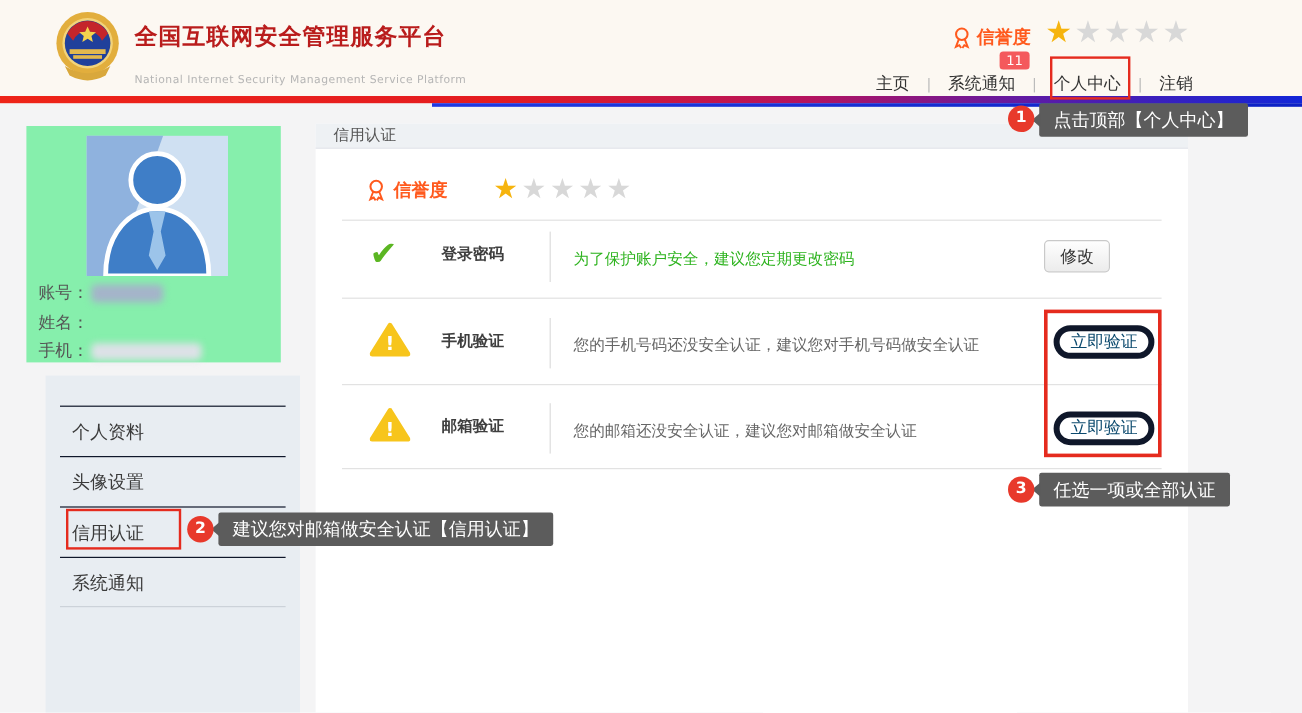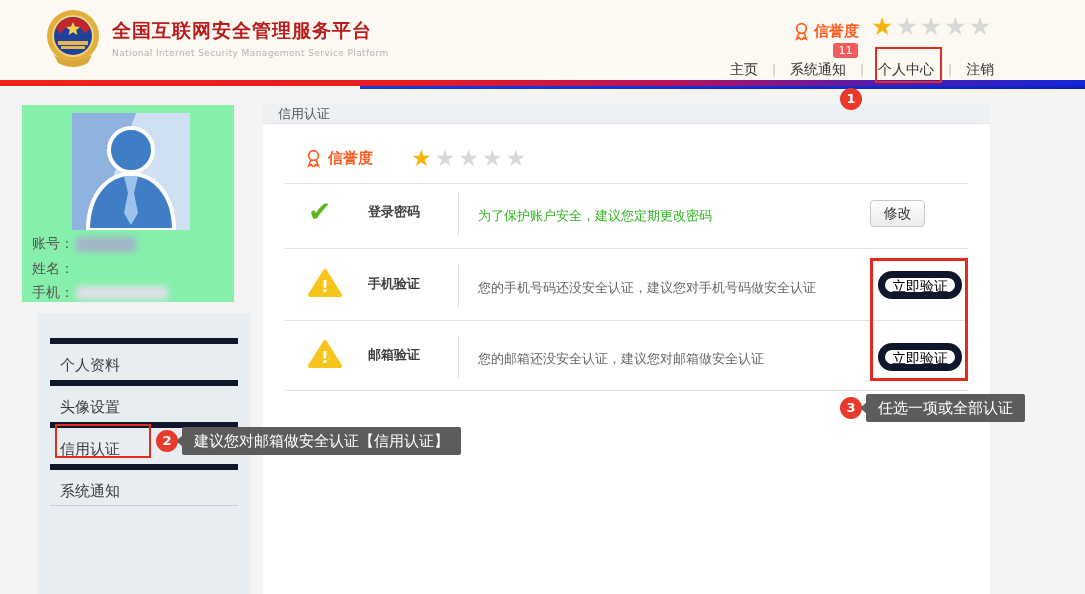--- a/index.html
+++ b/index.html
@@ -4,21 +4,21 @@
 <style>
   * { margin:0; padding:0; box-sizing:border-box; }
   body { font-family:"DejaVu Sans","Liberation Sans",sans-serif; background:#fff; }
   .page { position:relative; width:1085px; height:594px; overflow:hidden; background:#f4f4f5; }
 
   
   .topbar { position:absolute; left:0; top:0; width:1085px; height:80px; background:#fcf8f2; }
   .logo-wrap { position:absolute; left:45px; top:9px; width:56px; height:60px; }
   .brand { position:absolute; left:112px; top:18px; }
   .brand-title { font-size:19px; font-weight:bold; color:#b91c1c; letter-spacing:1px; }
-  .brand-sub { font-size:9px; color:#b5b5b5; letter-spacing:.4px; margin-top:4px; }
+  .brand-sub { font-size:9px; color:#b5b5b5; letter-spacing:.4px; margin-top:18px; }
 
   .rep-top { position:absolute; left:793px; top:22px; display:flex; align-items:center; gap:4px; }
   .rep-label { font-size:15px; color:#ff5a1e; font-weight:bold; }
   .stars { letter-spacing:2px; white-space:nowrap; }
   .stars-top { position:absolute; left:871px; top:12px; font-size:25px; }
   .star-f { color:#f6b40e; } .star-e { color:#d8d8d8; }
 
   .badge { position:absolute; left:833px; top:43px; min-width:25px; height:15px; background:#f4595c;
            border-radius:3px; color:#fff; font-size:11px; line-height:15px; text-align:center; padding:0 3px; }
 
@@ -34,42 +34,42 @@
   
   .side-box1 { position:absolute; left:22px; top:105px; width:212px; height:197px; background:#86efac; }
   .avatar { position:absolute; left:50px; top:8px; width:118px; height:117px; }
   .p-row { position:absolute; left:10px; display:flex; align-items:center; font-size:14px; color:#555; height:20px; }
   .p-row .blob { border-radius:4px; filter:blur(3px); }
   .blob-acct { width:60px; height:15px; background:#a4b4c9; margin-left:2px; }
   .blob-phone { width:92px; height:14px; background:#dde1e7; margin-left:2px; }
 
   .side-box2 { position:absolute; left:38px; top:313px; width:212px; height:281px; background:#e8edf2; padding-top:25px; }
   .menu-item { height:42px; line-height:42px; margin:0 12px; padding-left:10px; font-size:15px; color:#3b3b3b;
-               border-top:6px solid #0f172a; cursor:pointer; }
+               border-top:1px solid #0f172a; cursor:pointer; }
   .menu-item:nth-child(4) { border-bottom:1px solid #ccd2d9; }
 
   
   .main-panel { position:absolute; left:263px; top:103px; width:727px; height:491px; background:#fff; }
   .panel-hd { position:absolute; left:0; top:0; width:727px; height:21px; background:#eef1f4;
               border-bottom:1px solid #e4e7eb; font-size:13px; color:#555; line-height:21px; padding-left:15px; }
   .rep-row { position:absolute; left:42px; top:42px; display:flex; align-items:center; gap:6px; }
   .stars-panel { font-size:23px; margin-left:32px; letter-spacing:3px; }
   .hr { position:absolute; left:22px; width:683px; height:0; border-top:1px solid #e2e2e2; }
 
   .row-icon { position:absolute; left:45px; }
   .row-title { position:absolute; left:105px; font-size:13px; font-weight:bold; color:#3f3f3f; }
   .vdiv { position:absolute; left:195px; width:1px; height:42px; background:#ddd; }
   .row-desc { position:absolute; left:215px; font-size:13px; }
   .desc-green { color:#2db31e; } .desc-gray { color:#666; }
 
   .btn-modify { position:absolute; left:607px; width:55px; height:27px; border:1px solid #c9c9c9; border-radius:4px;
                 background:linear-gradient(#fefefe,#ececec); font-size:14px; color:#333; cursor:pointer;
                 font-family:inherit; }
-  .btn-pill { position:absolute; left:615px; width:84px; height:28px; border:7px solid #0f172a; border-radius:15px;
-              background:#fff; font-size:14px; color:#000000; cursor:pointer; font-family:inherit; }
+  .btn-pill { position:absolute; left:615px; width:84px; height:28px; border:5px solid #0f172a; border-radius:15px;
+              background:#fff; font-size:14px; color:#0c4a6e; cursor:pointer; font-family:inherit; }
 
   
   .red-frame { position:absolute; border:2px solid #e52b1e; z-index:5; }
   .rf-nav { left:875px; top:47px; width:67px; height:36px; }
   .rf-menu { left:55px; top:424px; width:96px; height:34px; }
   .rf-btns { left:870px; top:258px; width:98px; height:123px; border-width:3px; }
 
   
   .step-circle { position:absolute; width:22px; height:22px; border-radius:50%; background:#e8392b; color:#fff;
                  font-size:13px; font-weight:bold; text-align:center; line-height:22px; z-index:7; }
@@ -213,20 +213,24 @@
     </div>
 
     <div class="hr" style="top:287px;"></div>
   </div>
 
   <div class="red-frame rf-nav"></div>
   <div class="red-frame rf-menu"></div>
   <div class="red-frame rf-btns"></div>
 
   <div class="step-circle" style="left:840px; top:88px;">1</div>
+  <div class="tip" style="left:866px; top:86px;">
+    <span class="tip-arrow"></span>
+    <span>点击顶部【个人中心】</span>
+  </div>
 
   <div class="step-circle" style="left:156px; top:430px;">2</div>
   <div class="tip" style="left:182px; top:427px;">
     <span class="tip-arrow"></span>
     <span>建议您对邮箱做安全认证【信用认证】</span>
   </div>
 
   <div class="step-circle" style="left:840px; top:397px;">3</div>
   <div class="tip" style="left:866px; top:394px;">
     <span class="tip-arrow"></span>

